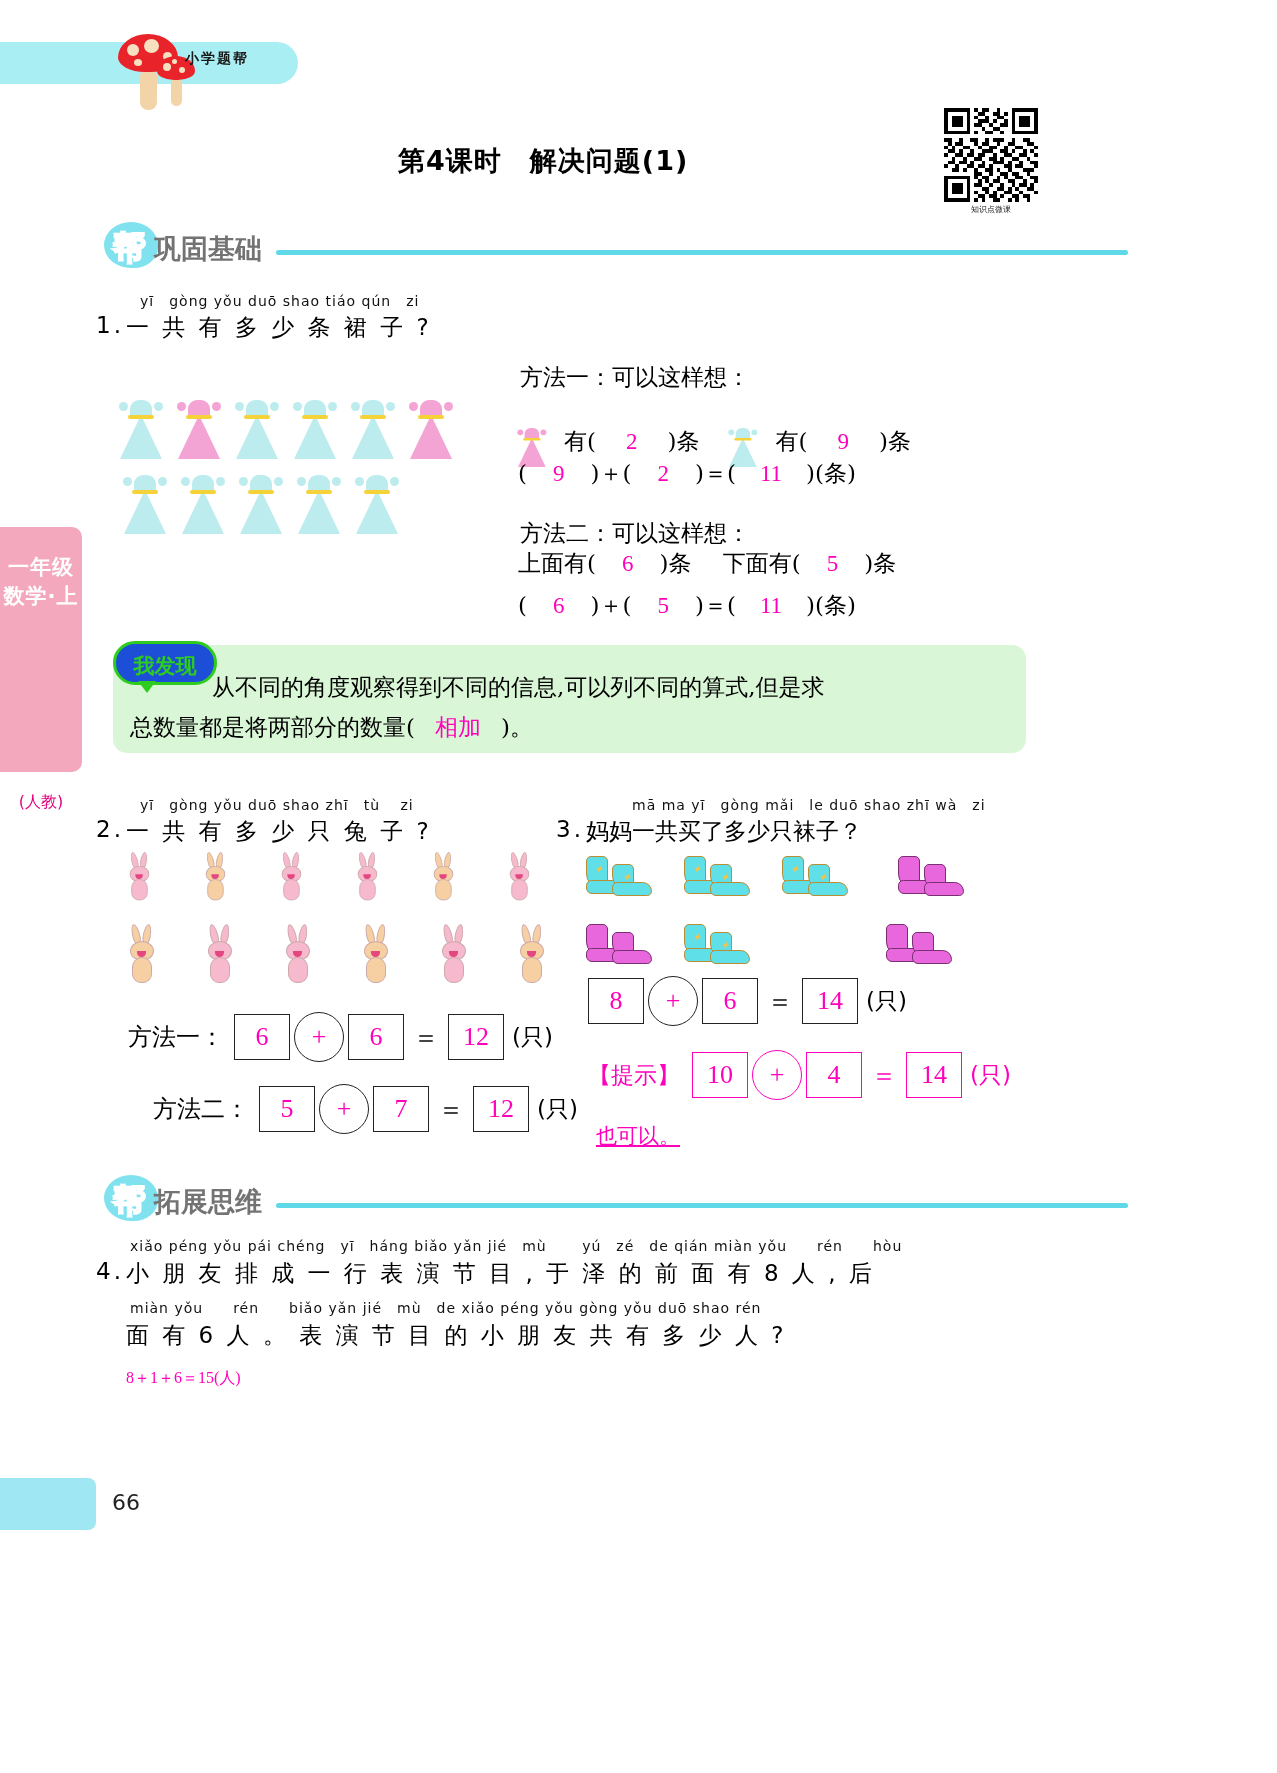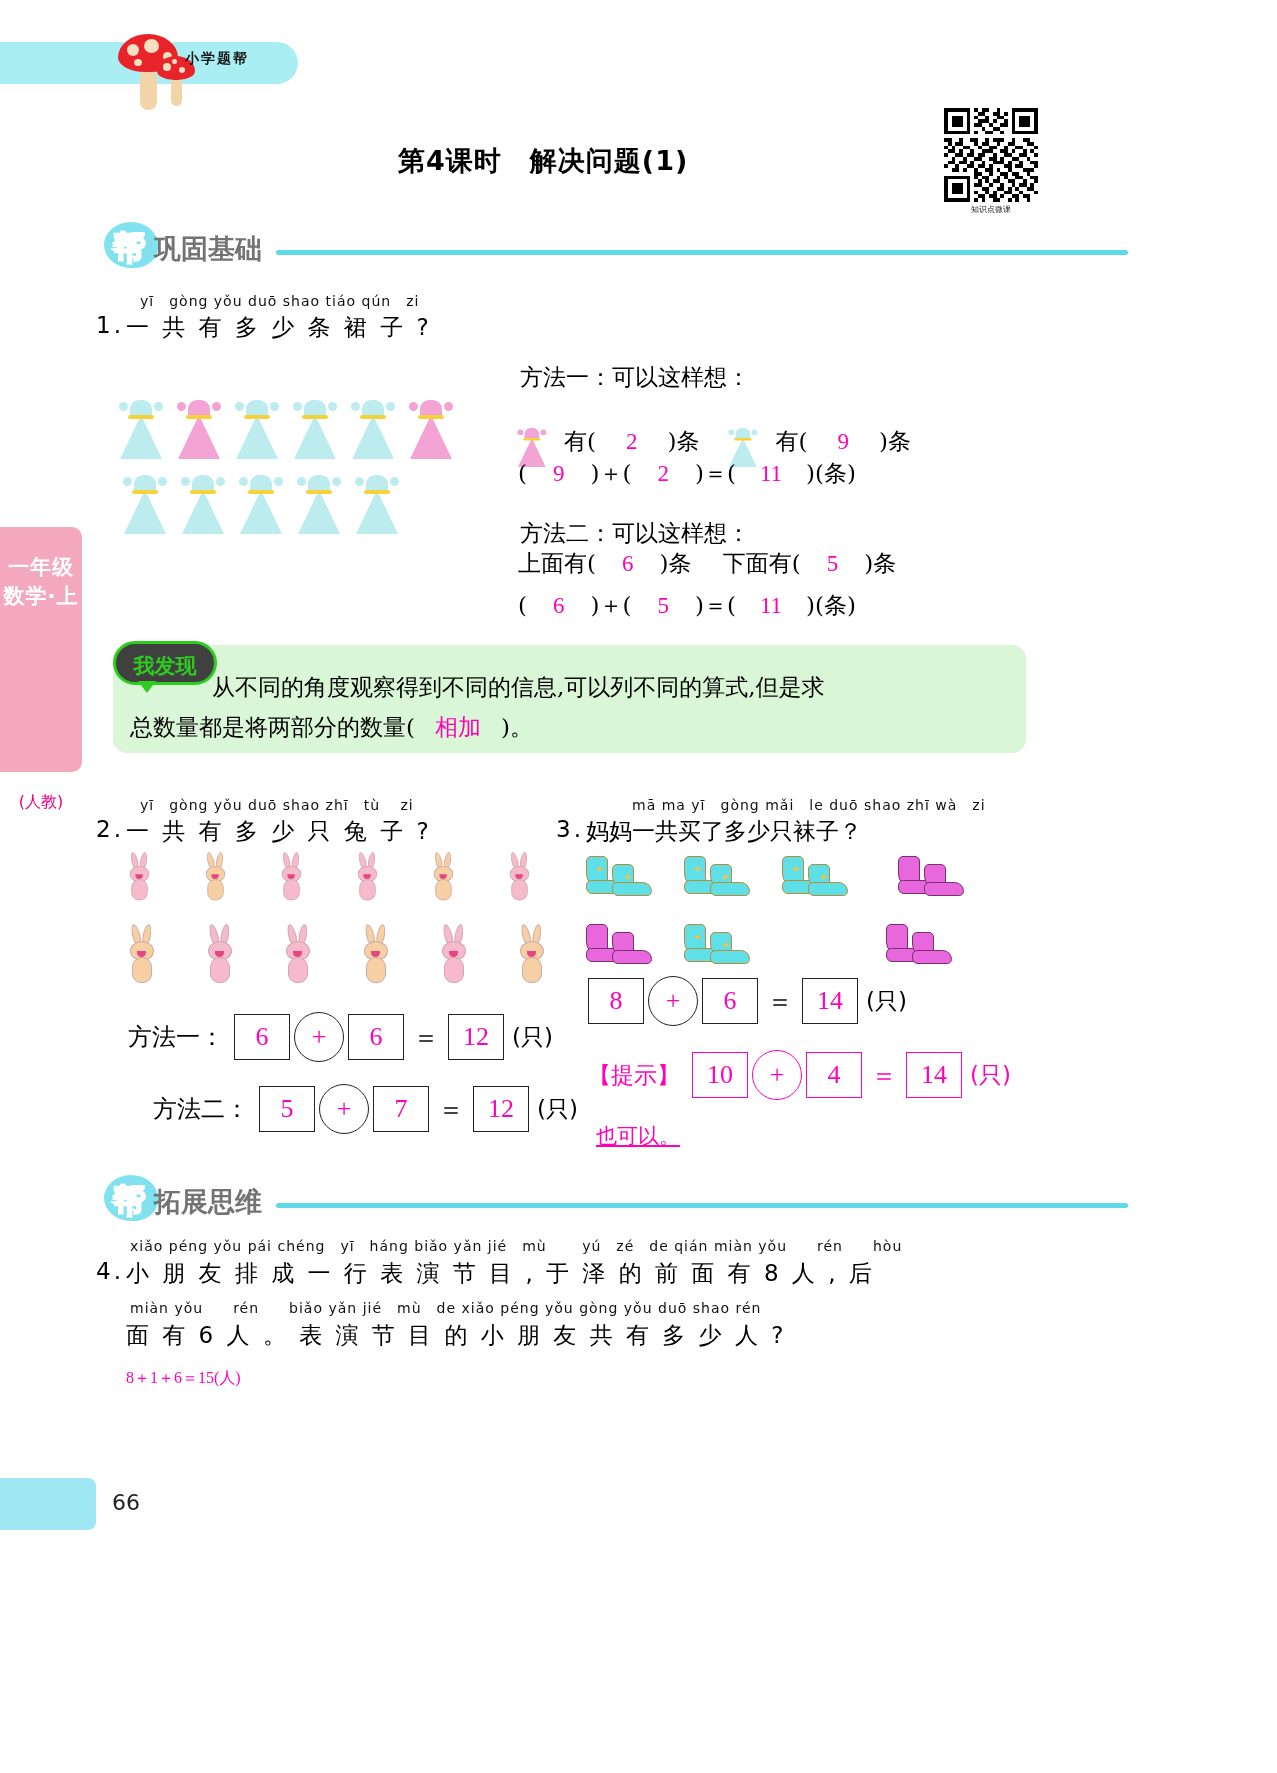--- a/index.html
+++ b/index.html
@@ -181,21 +181,21 @@
     position:absolute; color:#f3c24b; font-size:11px; z-index:4; line-height:1;
   }
 
   
   .find-box{
     position:absolute; left:113px; top:645px; width:913px; height:108px;
     background:#d9f7d6; border-radius:14px;
   }
   .find-bubble{
     position:absolute; left:113px; top:641px; width:104px; height:44px;
-    border:3px solid #2ecc1e; border-radius:22px; background:#404040;
+    border:3px solid #2ecc1e; border-radius:22px; background:#1d4ed8;
   }
   .find-bubble:after{
     content:""; position:absolute; left:22px; bottom:-11px;
     border-left:9px solid transparent; border-right:9px solid transparent;
     border-top:12px solid #2ecc1e;
   }
   .find-bubble span{
     position:absolute; left:0; right:0; top:8px; text-align:center;
     color:#2ecc1e; font-weight:bold; font-size:21px;
     font-family:"DejaVu Sans","Liberation Sans",sans-serif;

